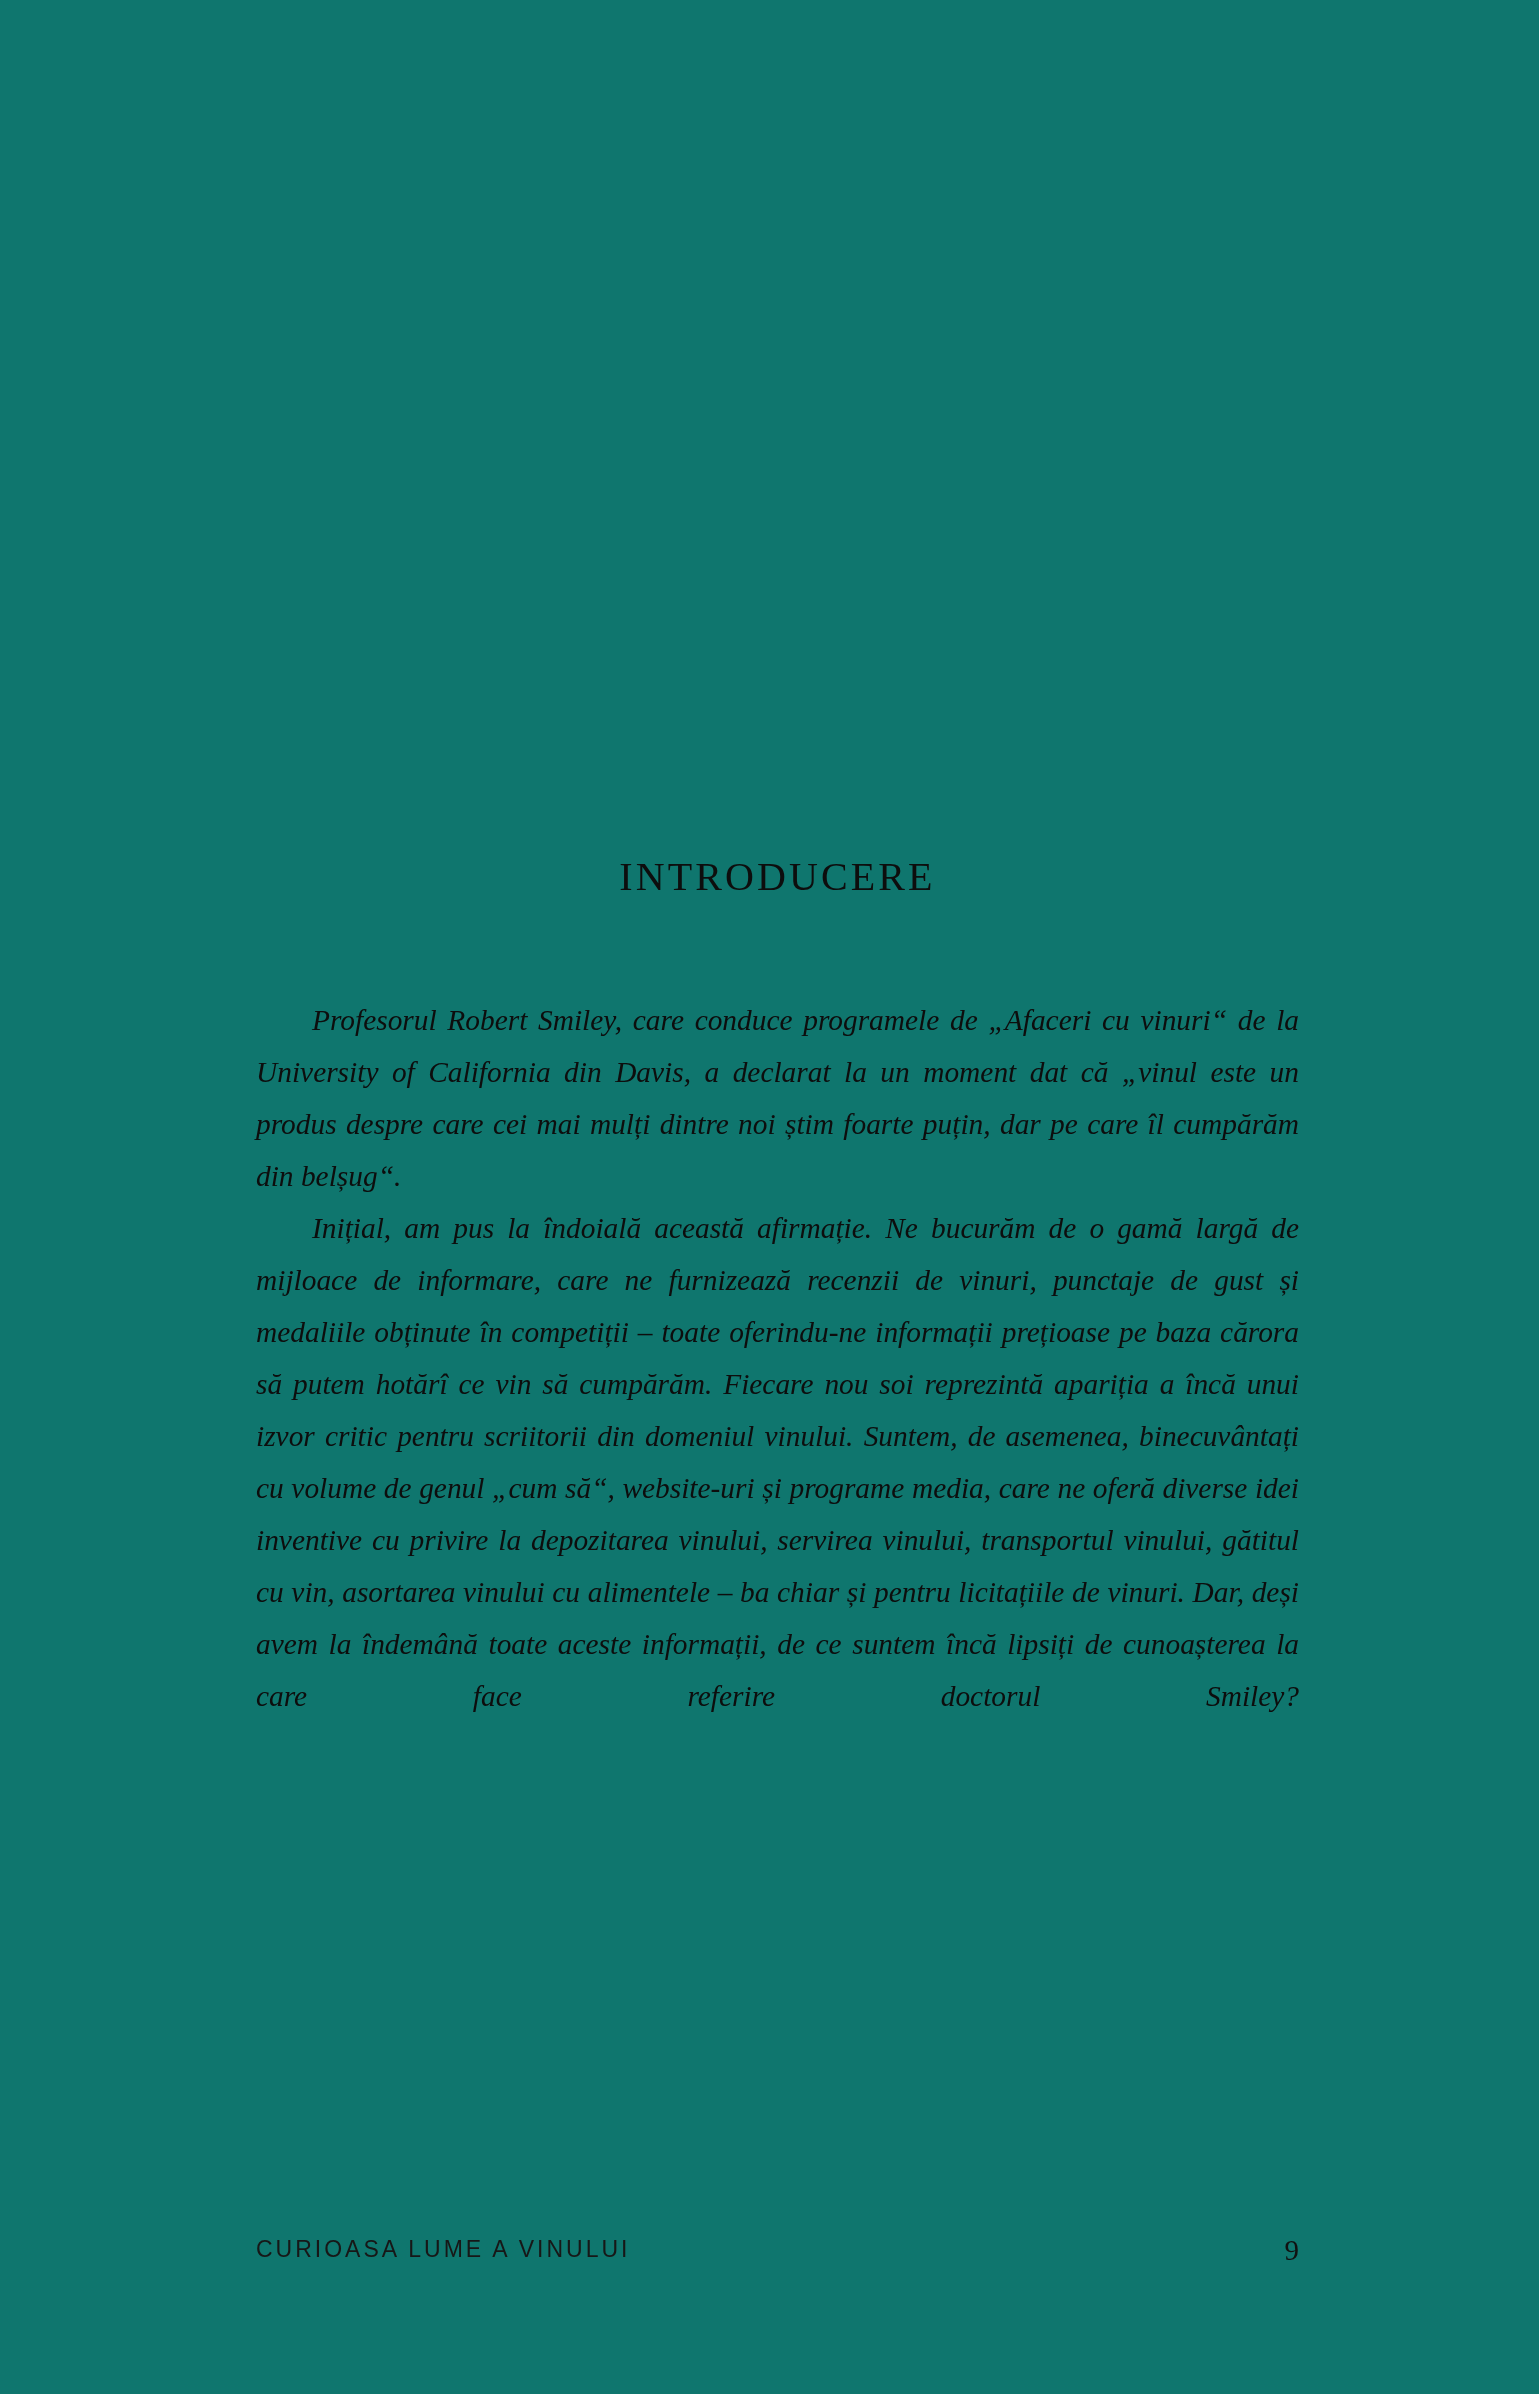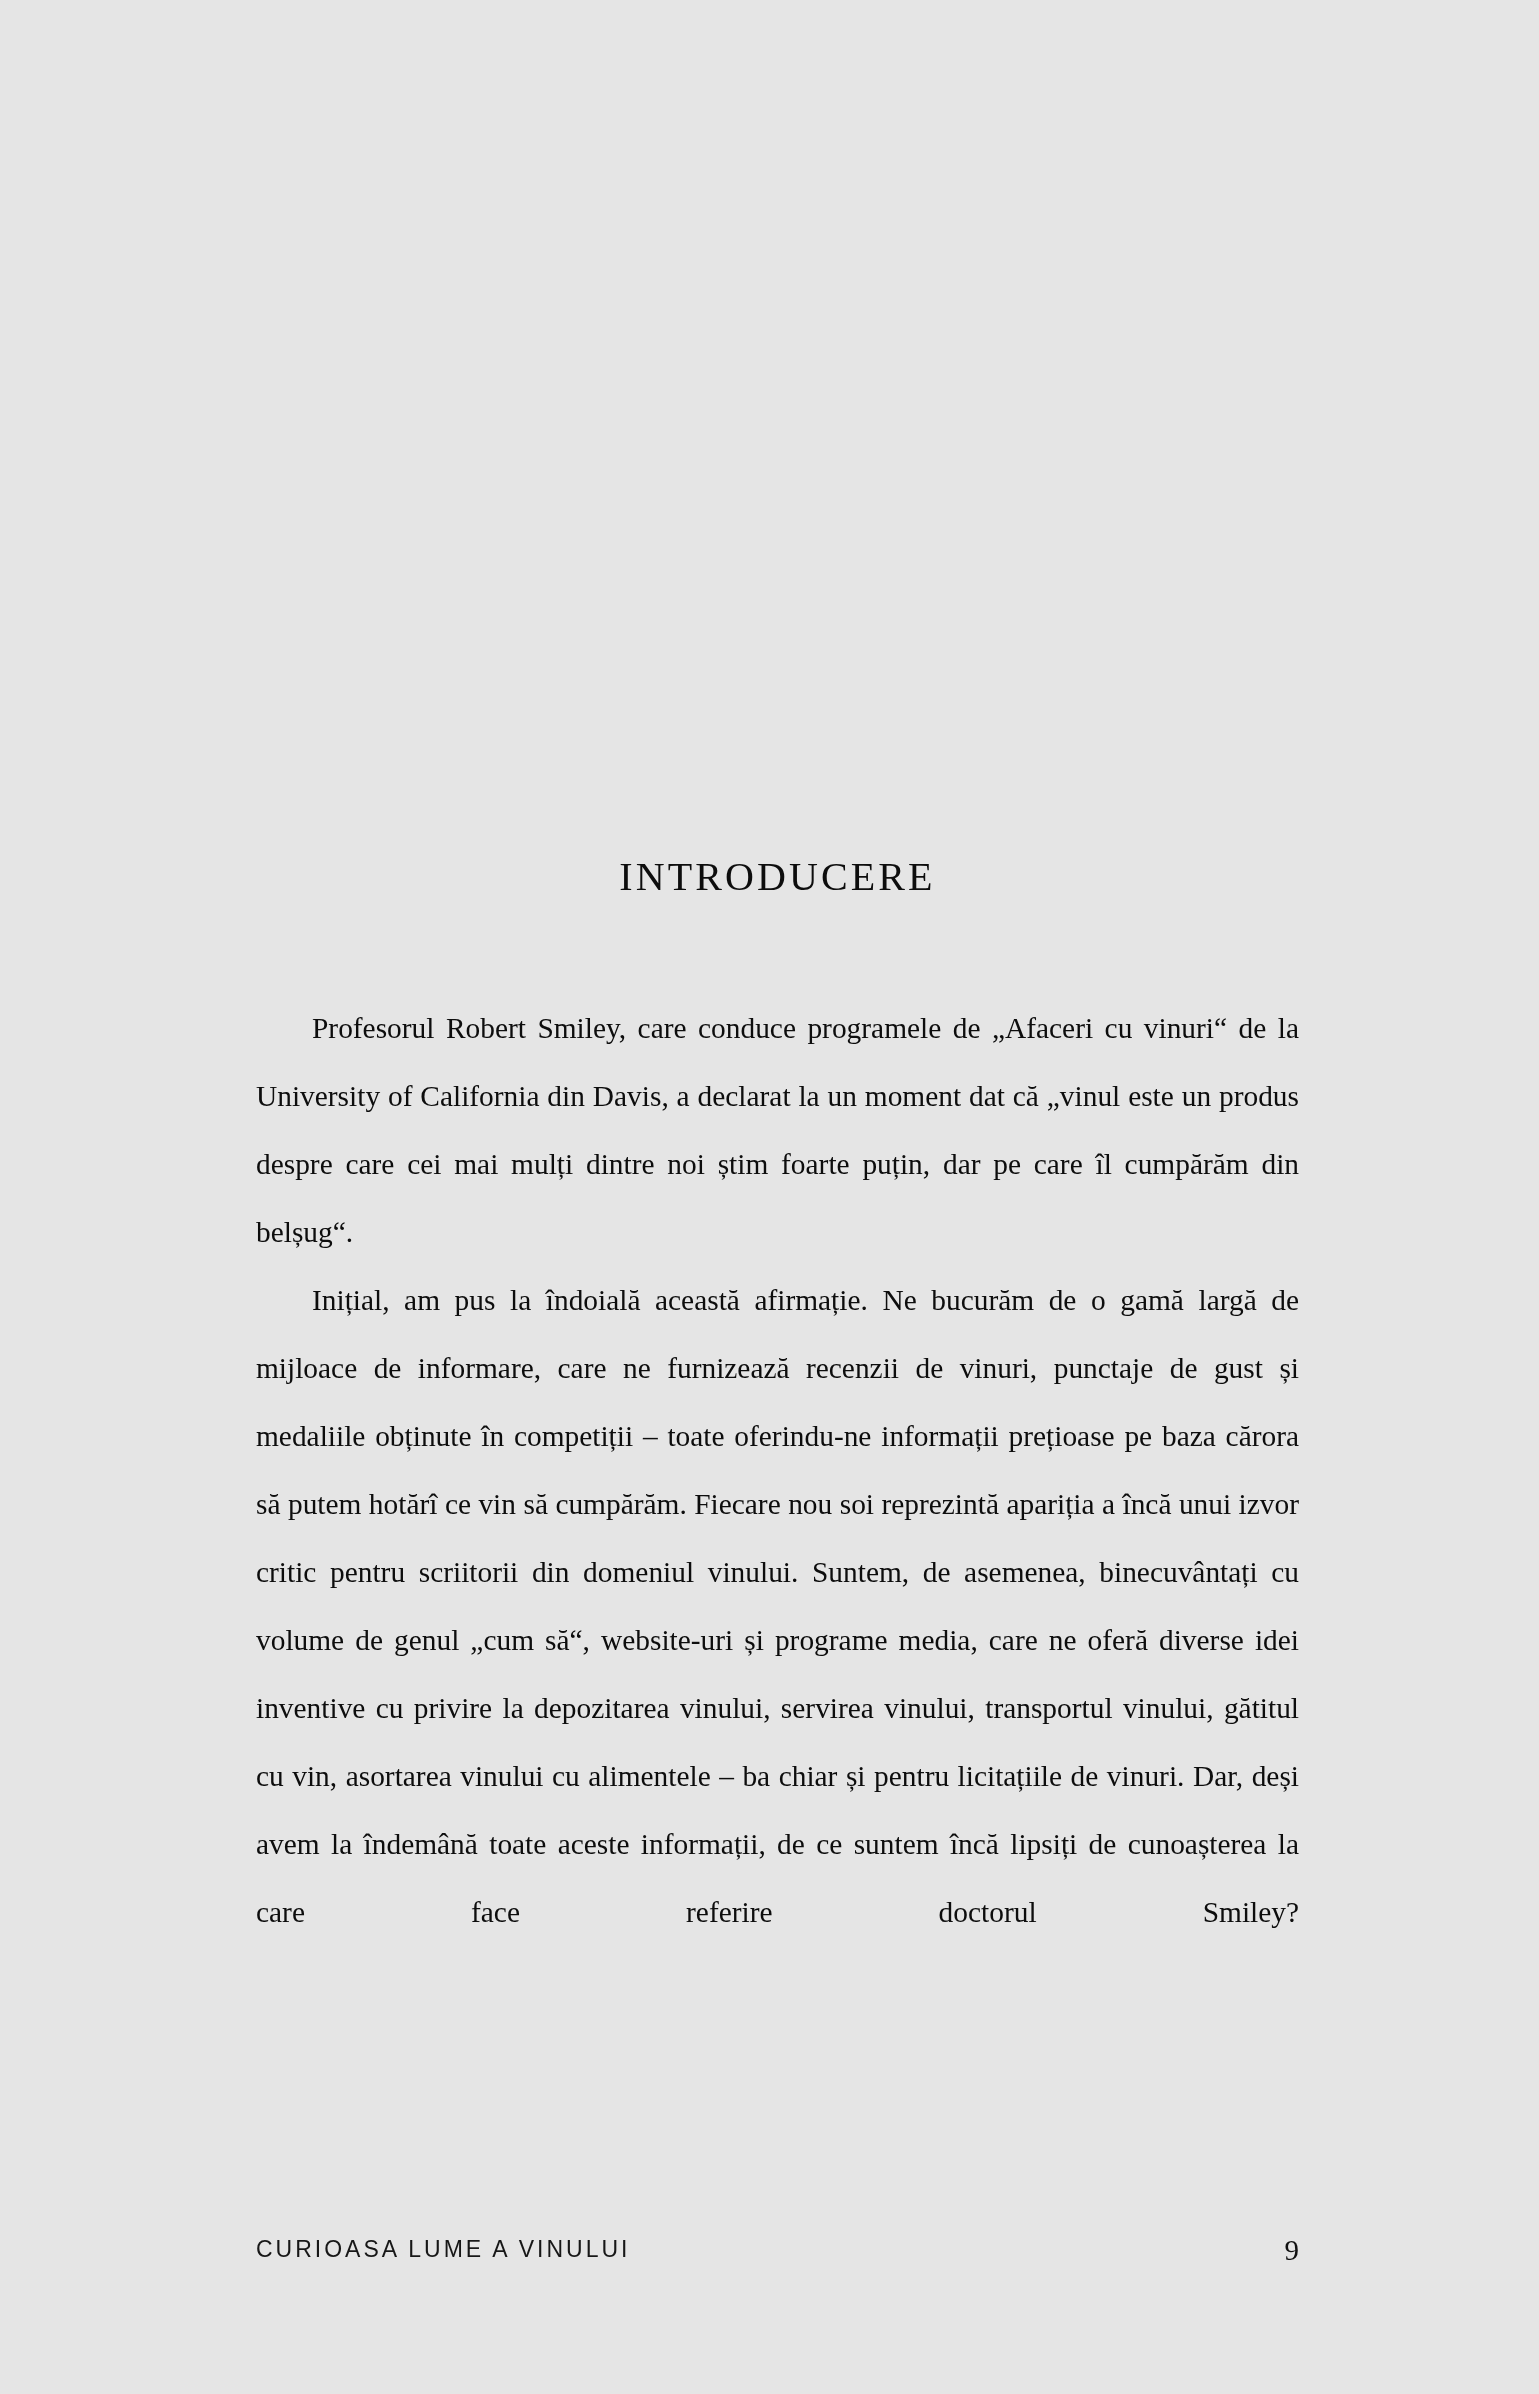--- a/index.html
+++ b/index.html
@@ -15,21 +15,21 @@
     color: #101010;
     overflow: hidden;
   }
 
   .page {
     position: absolute;
     left: 0;
     top: 0;
     width: 1539px;
     height: 2394px;
-    background: #e5e5e5;
+    background: #0f766e;
   }
 
   .content {
     position: absolute;
     left: 256px;
     top: 0;
     width: 1043px;
     height: 2394px;
   }
 
@@ -46,23 +46,24 @@
     color: #0d0d0d;
   }
 
   .body-text {
     position: absolute;
     top: 994px;
     left: 0;
     width: 1043px;
     font-family: "Liberation Serif", serif;
     font-size: 29.4px;
-    line-height: 68px;
+    line-height: 52px;
     text-align: justify;
     color: #0d0d0d;
+    font-style: italic;
   }
 
   .body-text p {
     margin: 0;
     text-indent: 56px;
     text-align: justify;
     text-justify: inter-word;
   }
 
   

